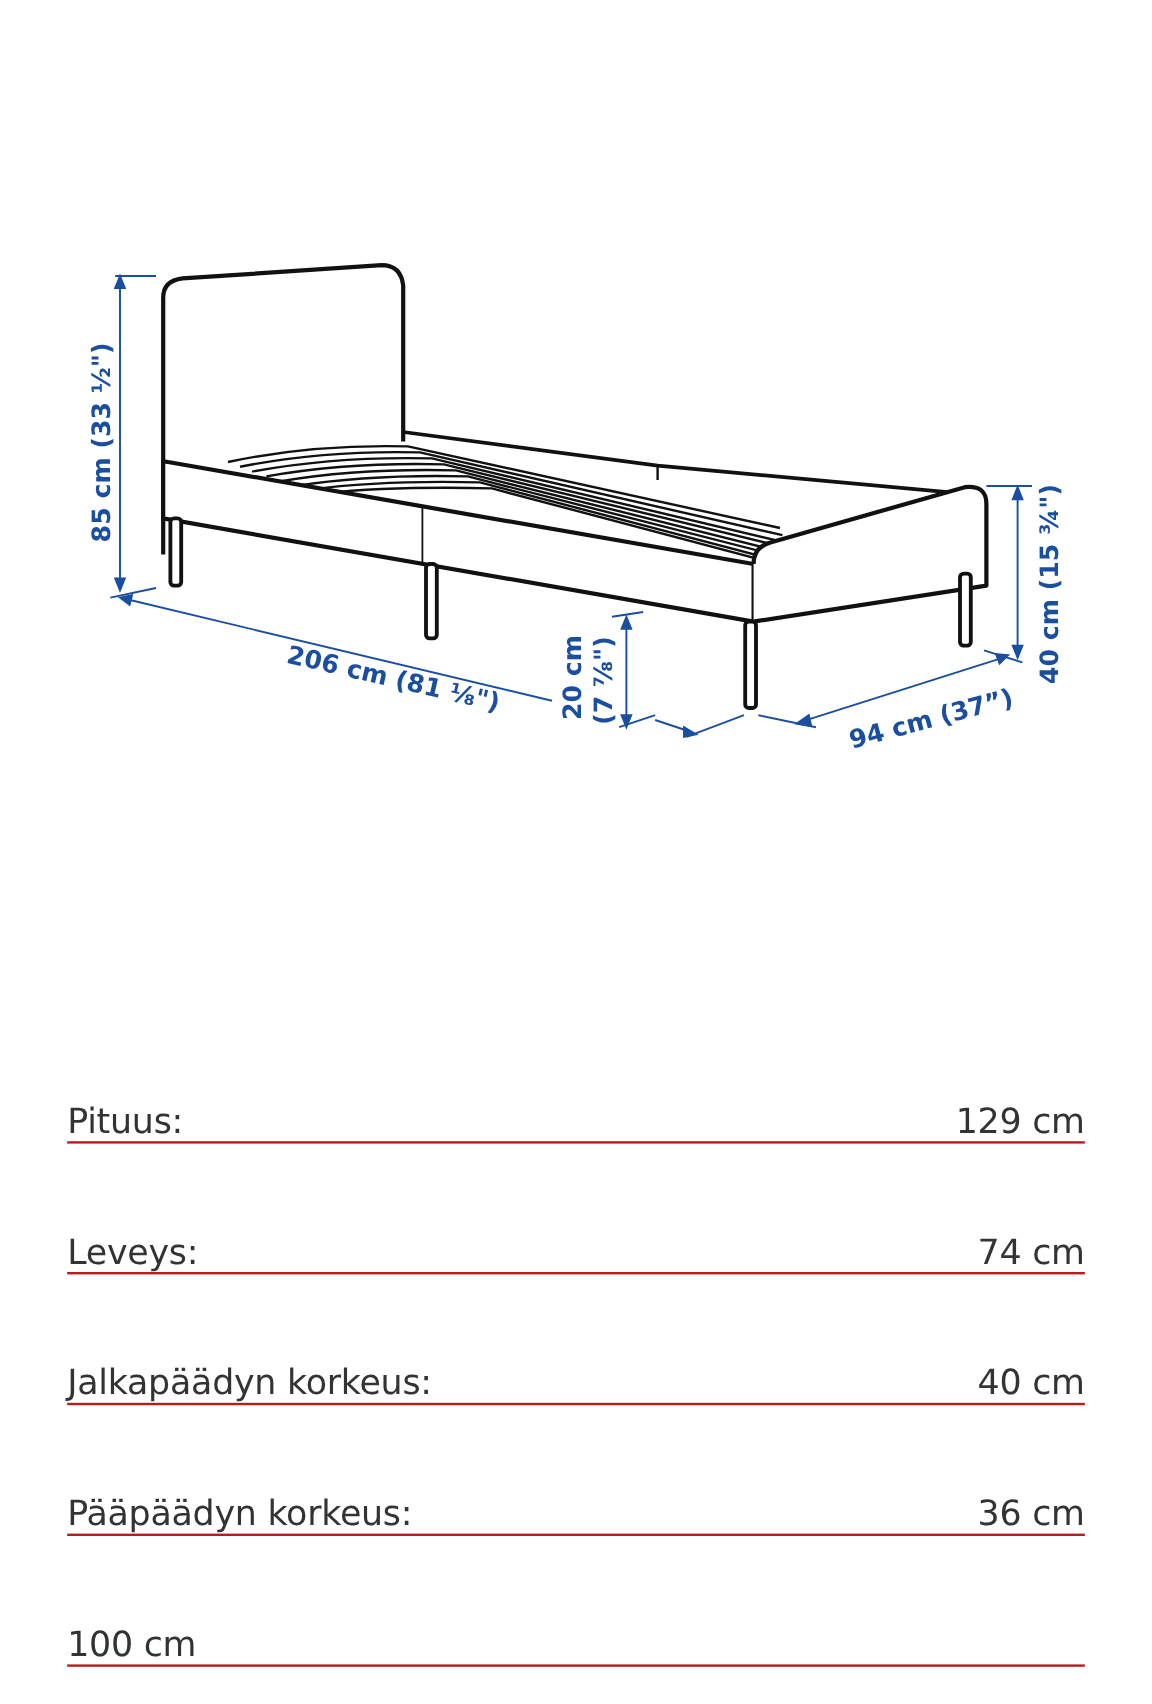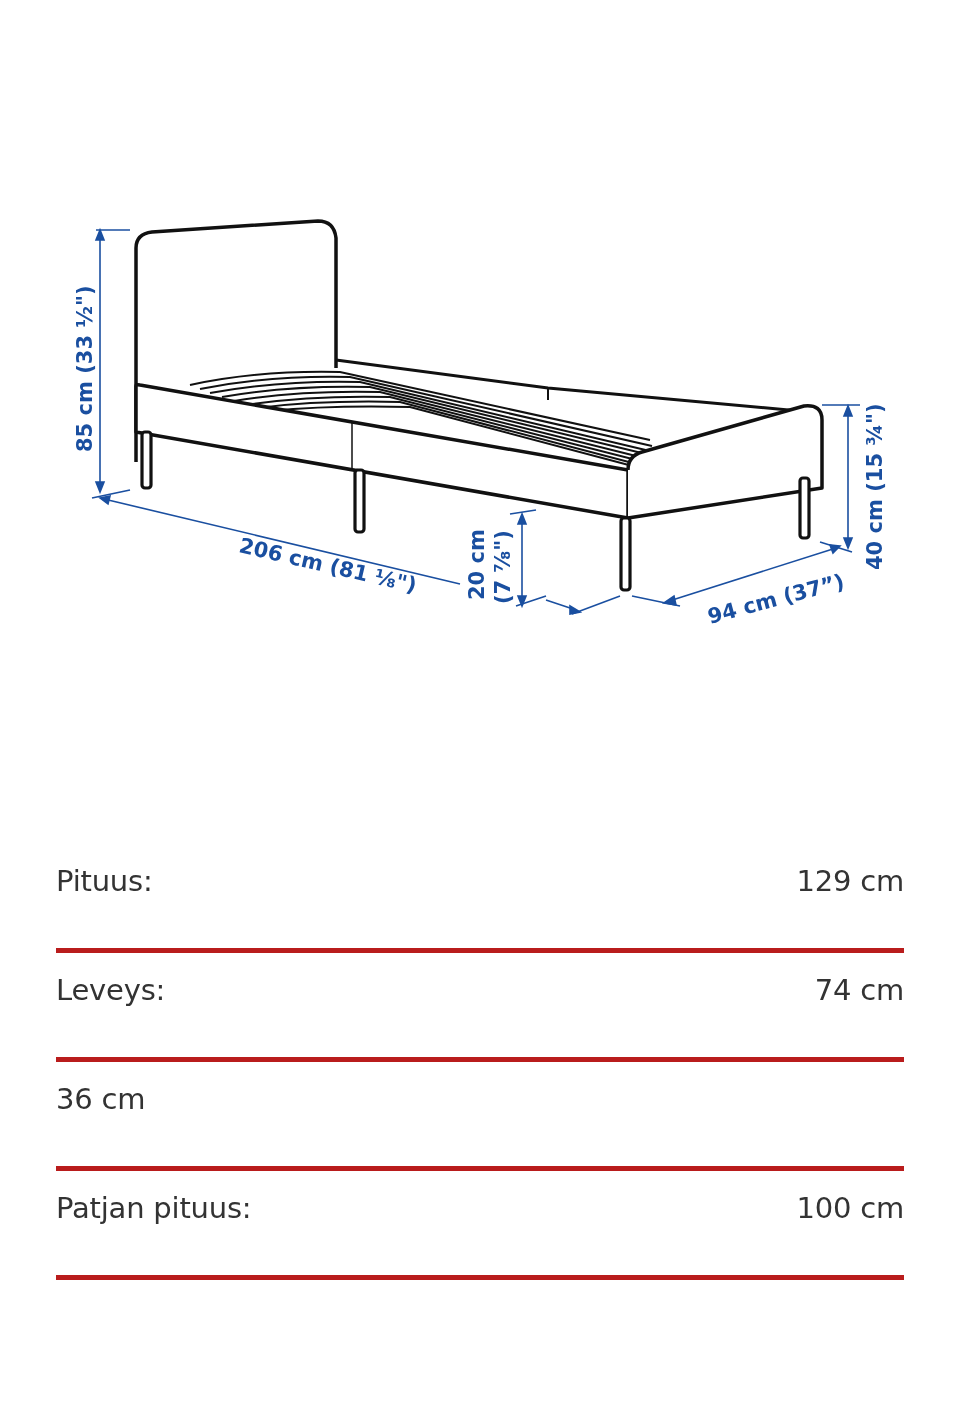--- a/index.html
+++ b/index.html
@@ -34,23 +34,23 @@
     }
     .specs {
       position: absolute;
       left: 56px;
       top: 862px;
       width: 848px;
     }
     .spec-row {
       display: flex;
       justify-content: space-between;
-      align-items: flex-start;
+      align-items: flex-end;
       height: 91px;
-      border-bottom: 5px solid #b91c1c;
+      border-bottom: 2px solid #b91c1c;
       box-sizing: border-box;
       padding-top: 2px;
     }
     .spec-label, .spec-value {
       font-family: "DejaVu Sans", "Liberation Sans", sans-serif;
       font-size: 29px;
       color: #333333;
       letter-spacing: -0.2px;
     }
     .spec-row + .spec-row { margin-top: 18px; }
@@ -134,19 +134,23 @@
 <div class="specs">
   <div class="spec-row">
     <span class="spec-label">Pituus:</span>
     <span class="spec-value">129 cm</span>
   </div>
   <div class="spec-row">
     <span class="spec-label">Leveys:</span>
     <span class="spec-value">74 cm</span>
   </div>
   <div class="spec-row">
+    <span class="spec-label">Jalkapäädyn korkeus:</span>
+    <span class="spec-value">40 cm</span>
+  </div>
+  <div class="spec-row">
+    <span class="spec-label">Pääpäädyn korkeus:</span>
     <span class="spec-value">36 cm</span>
   </div>
   <div class="spec-row">
-    <span class="spec-label">Patjan pituus:</span>
     <span class="spec-value">100 cm</span>
   </div>
 </div>
 
 </body></html>

